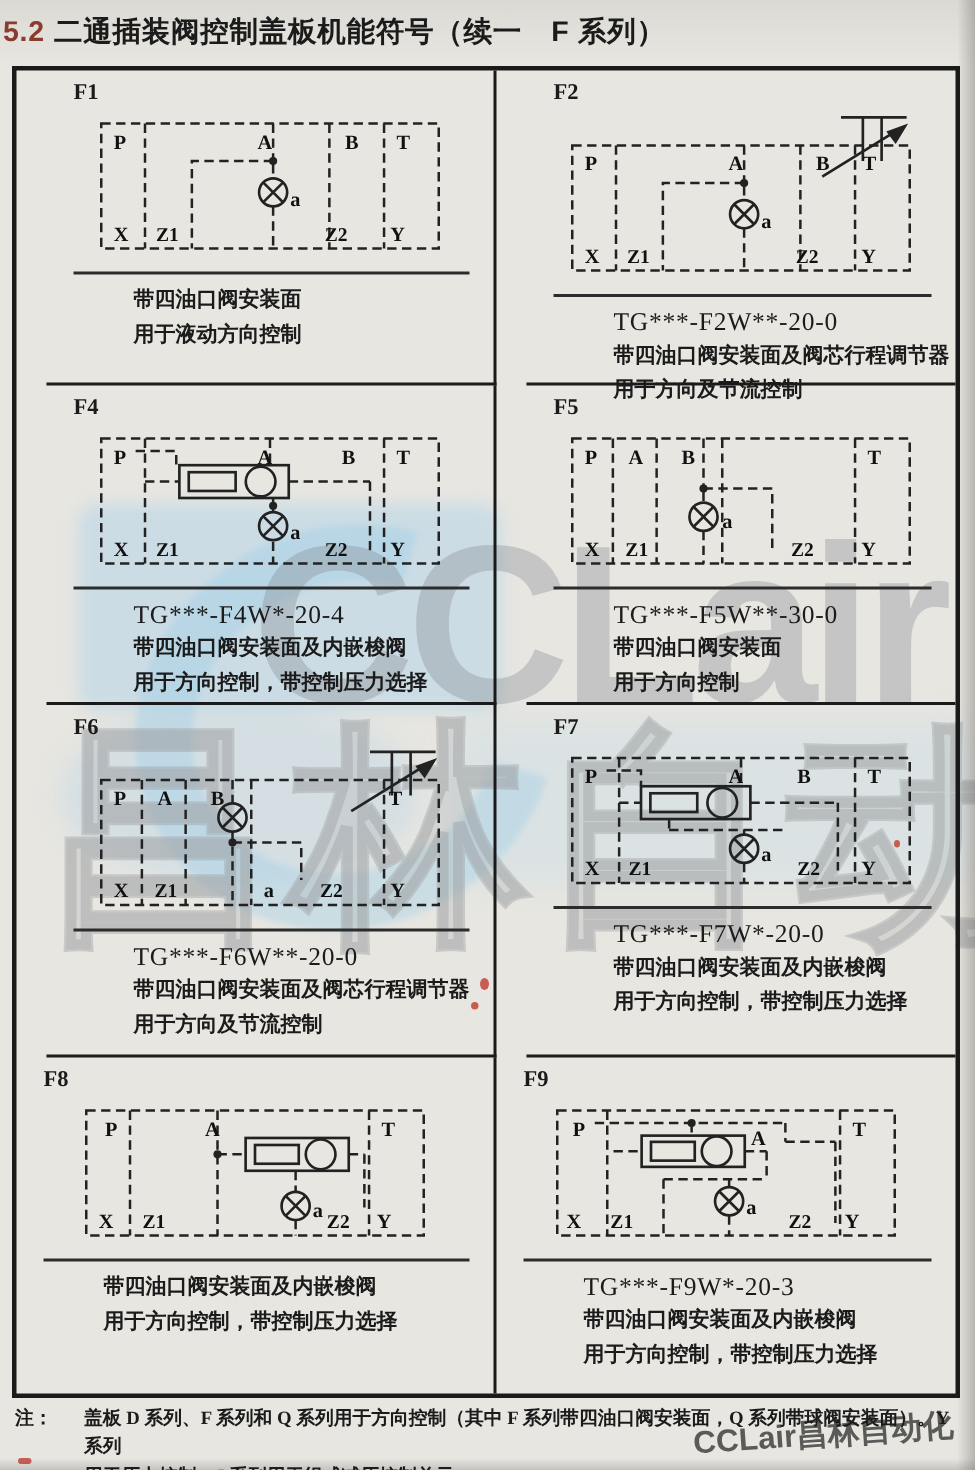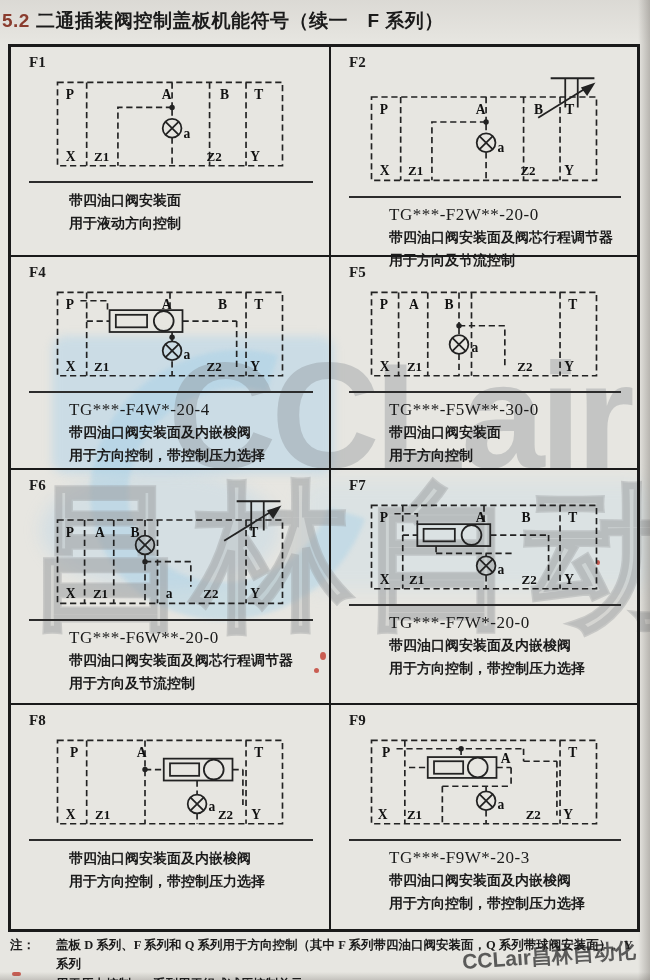--- a/index.html
+++ b/index.html
@@ -50,21 +50,21 @@
     letter-spacing:.5px;white-space:nowrap;}
   .header .num{color:#8a3c2e;margin-right:6px;}
 
   
   .grid{position:absolute;left:8px;top:44px;width:632px;height:888px;
     border:3px solid #1a1a1a;box-sizing:border-box;
     display:grid;grid-template-columns:320px 1fr;
     grid-template-rows:210px 213px 235px 1fr;z-index:2;}
   .cell{position:relative;box-sizing:border-box;}
   .cell.bR{border-right:2px solid #1a1a1a;}
-  .cell.bB{border-bottom:2px solid #1a1a1a;}
+  .cell.bB{border-bottom:2px solid #1a1a1a;margin-left:20px;}
   .cell-id{margin:7px 0 0 18px;font-size:15px;font-weight:bold;
     font-family:"Liberation Serif",serif;}
   svg.diagram{display:block;margin:1px auto 0;}
   .sep{border:none;border-top:2px solid #2c2c2c;margin:7px 16px 7px 18px;}
   .model{margin:2px 0 2px 58px;font-size:17px;letter-spacing:.5px;white-space:nowrap;}
   .desc{margin:2px 0 0 58px;font-size:14px;font-weight:700;line-height:1.5;white-space:nowrap;}
 
   
   .note{position:absolute;left:0;top:936px;width:650px;font-size:12.5px;
     font-weight:600;line-height:1.55;z-index:3;}

